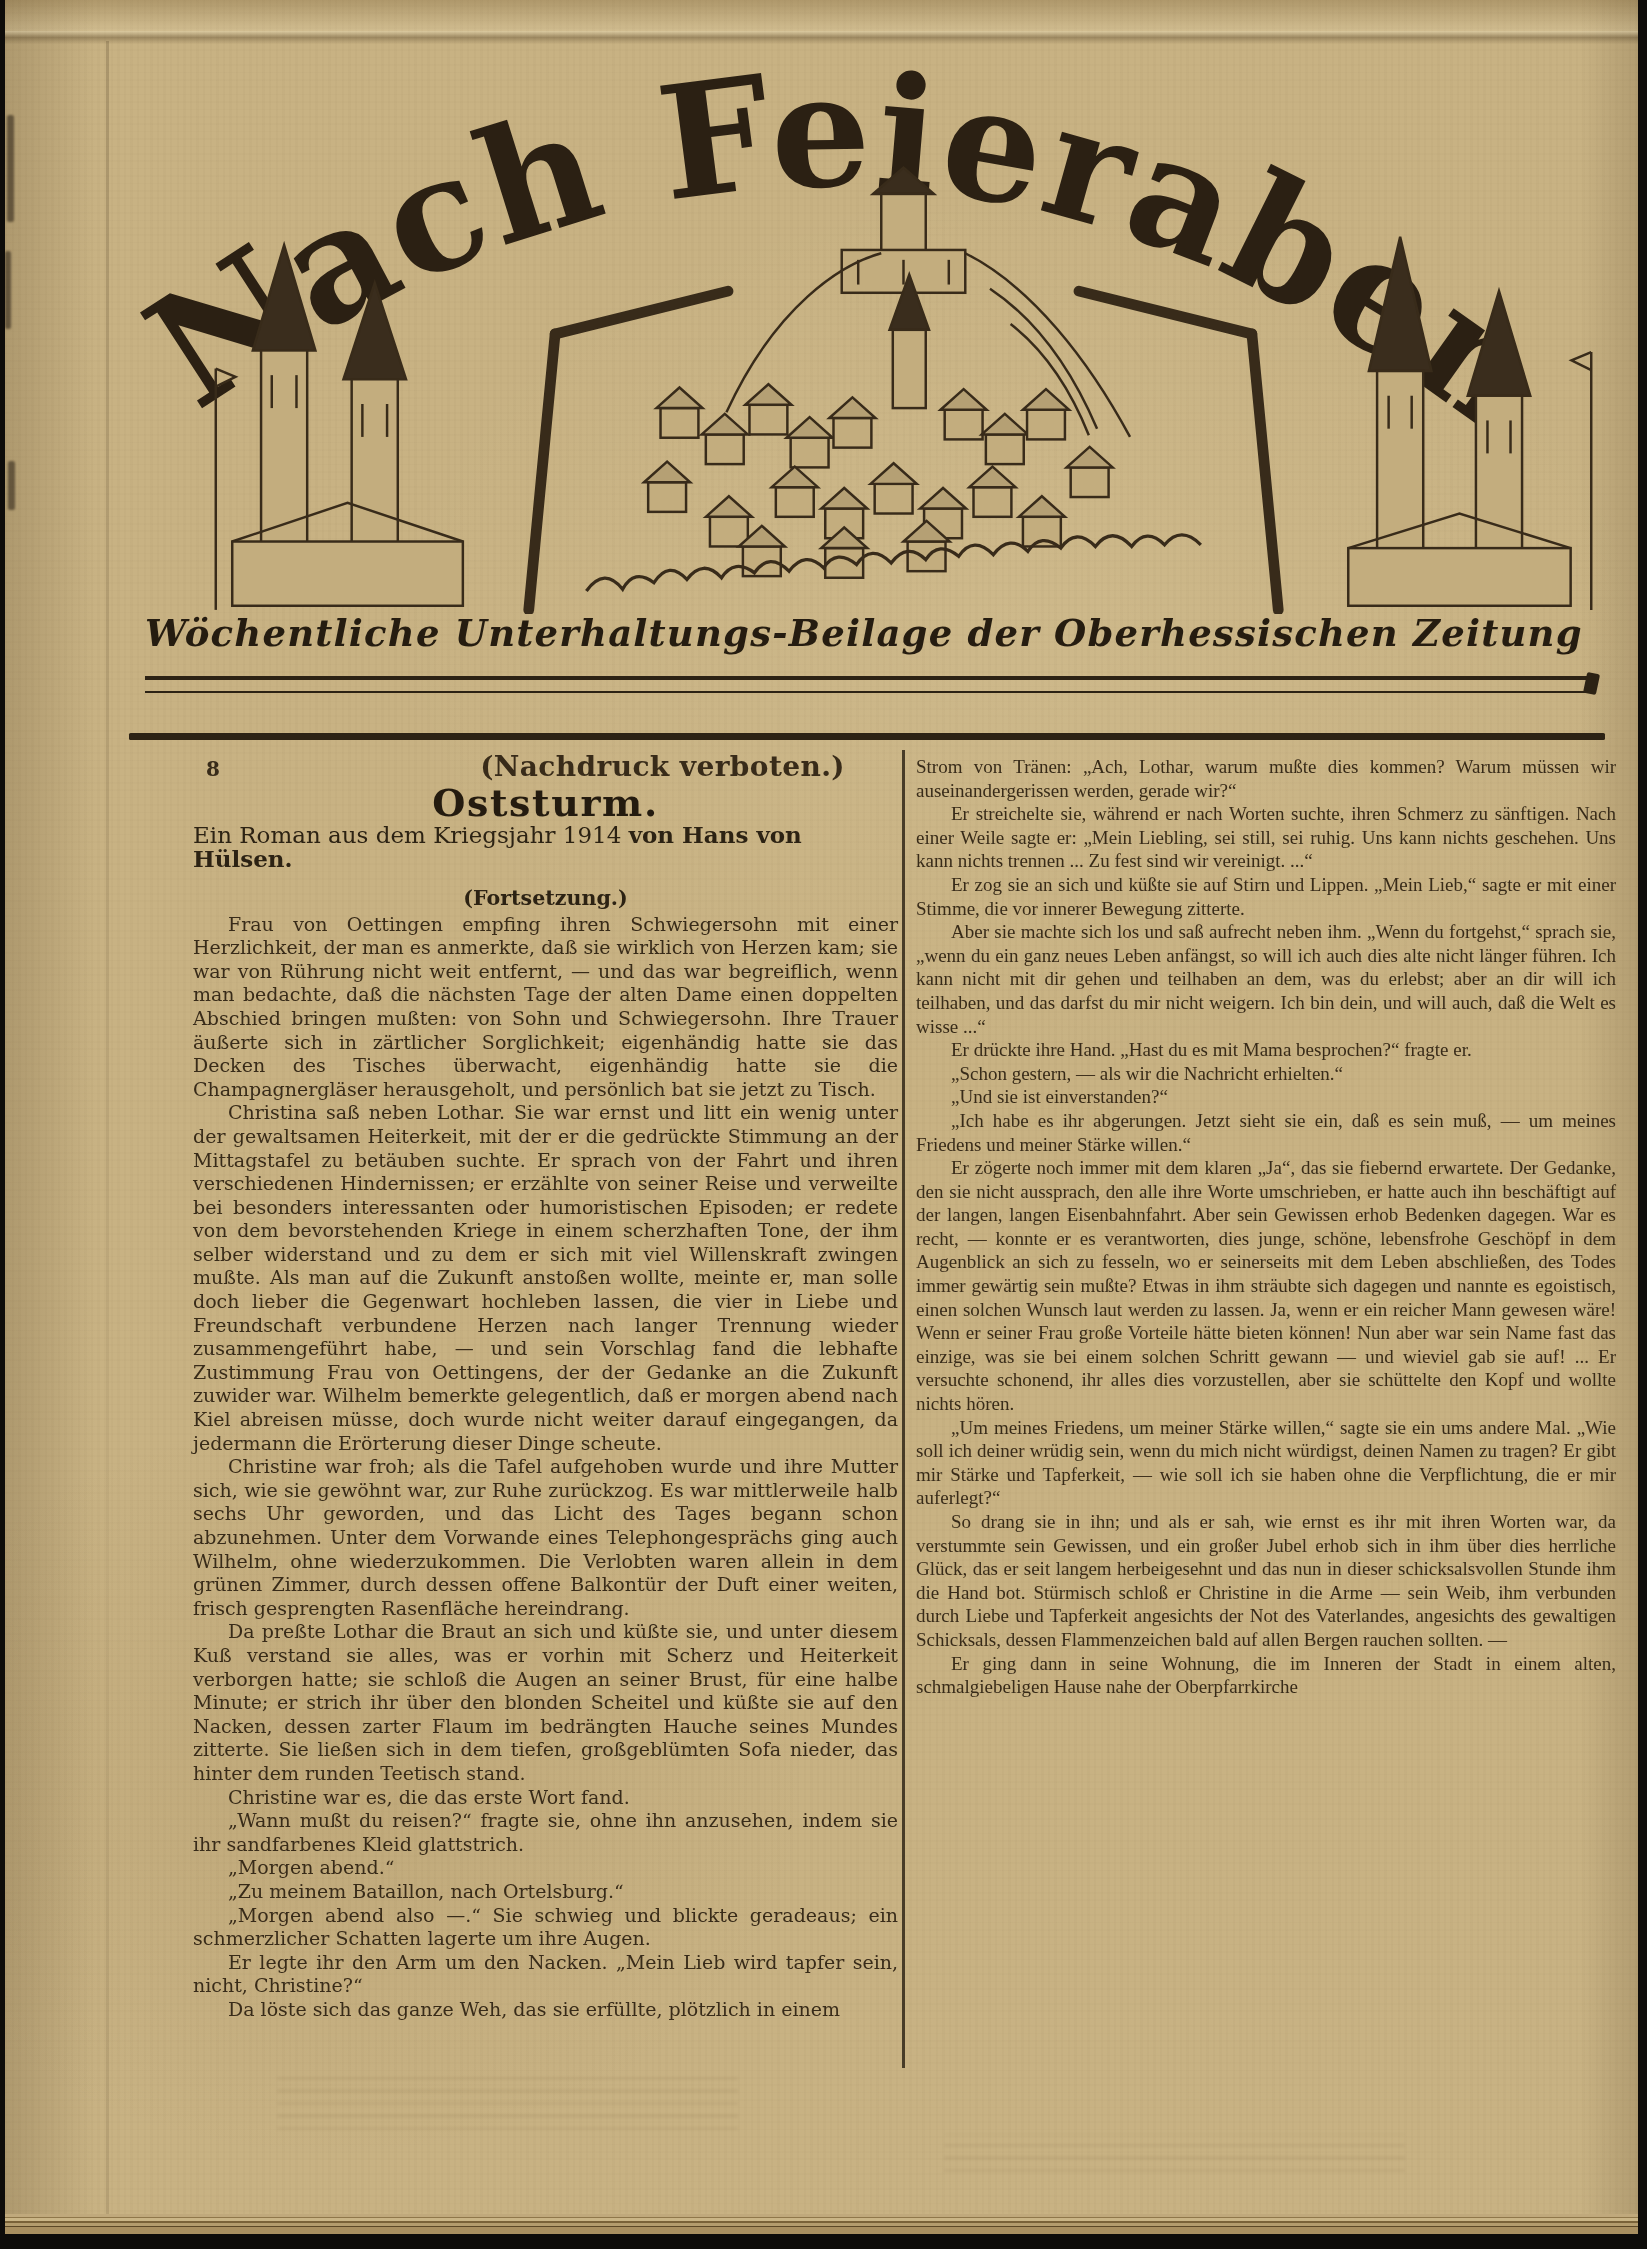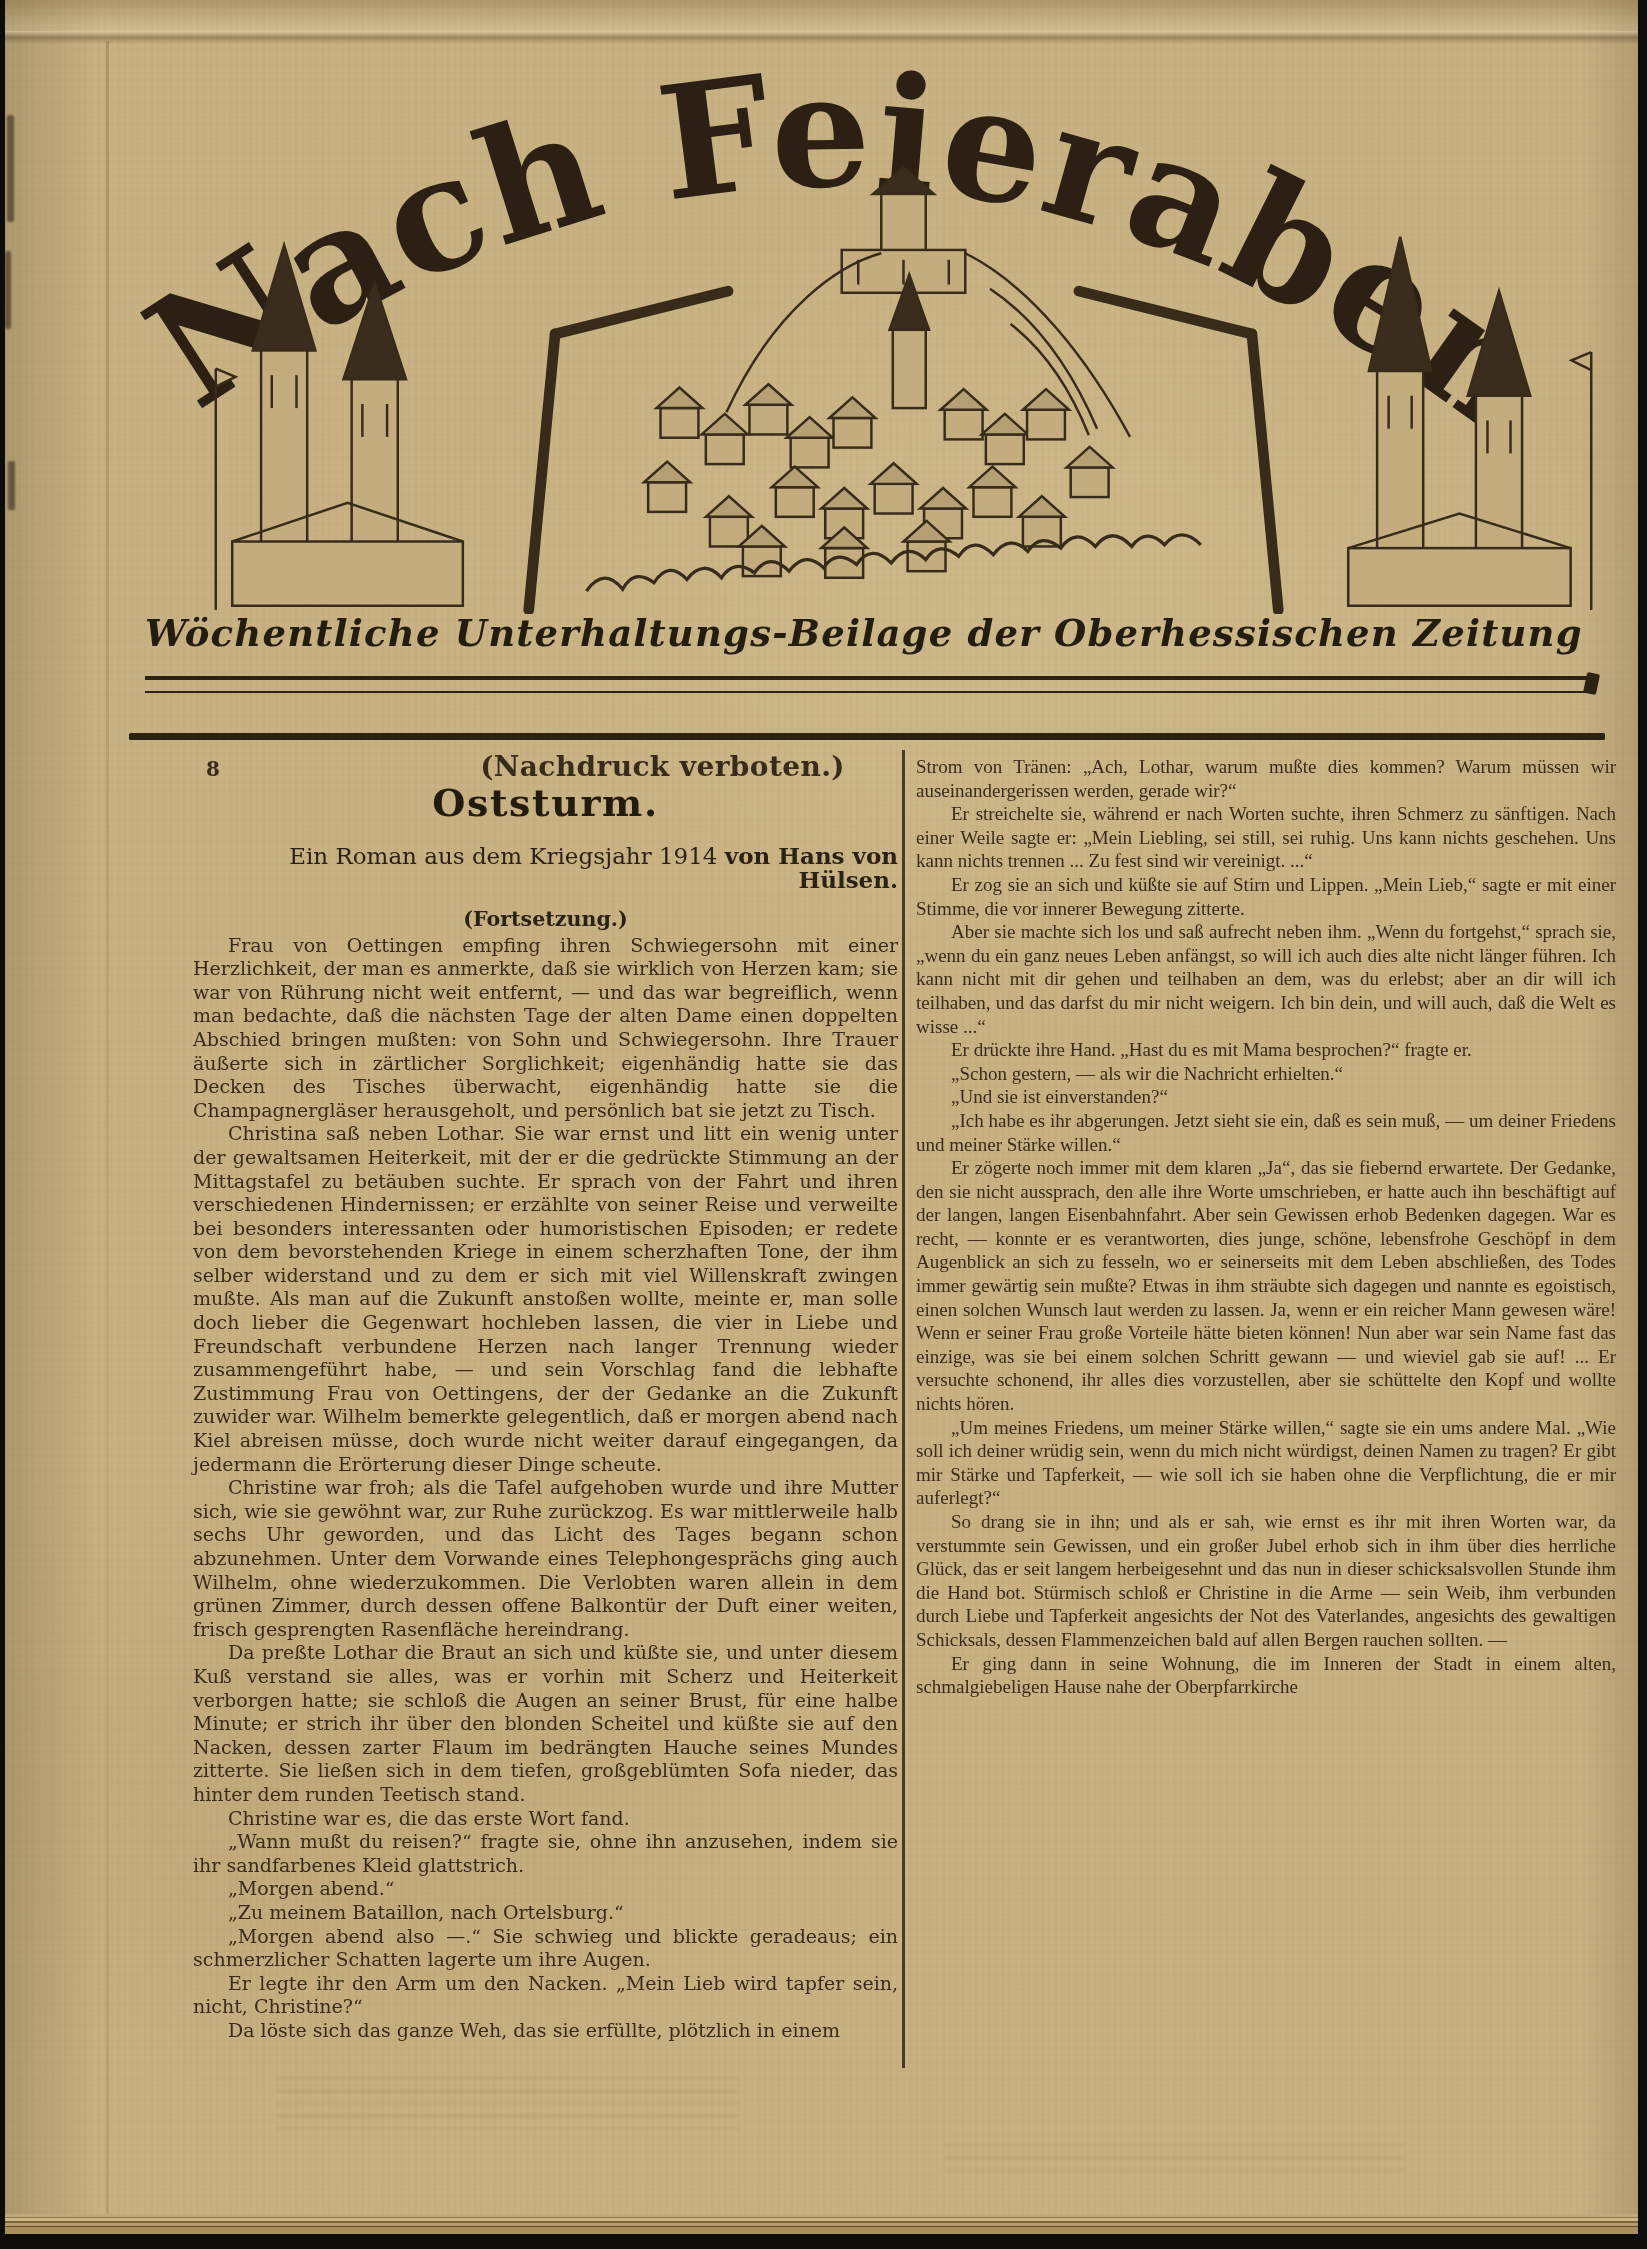--- a/index.html
+++ b/index.html
@@ -48,21 +48,21 @@
   .col{position:absolute;top:755px;width:705px;color:#382b19;
     font-size:19px;line-height:23.6px;text-align:justify;}
   .col-left{left:188px;}
   .col-right{left:911px;width:700px;font-family:Liberation Serif, serif;}
   .meta-row{display:flex;justify-content:space-between;align-items:baseline;
     padding-left:13px;margin-right:53px;height:28px;}
   .page-num{font-size:20px;font-weight:bold;}
   .notice{font-size:28px;font-weight:bold;letter-spacing:0.4px;}
   .art-title{text-align:center;font-size:38px;font-weight:bold;color:#241b0f;
     margin:8.2px 0 0 0;letter-spacing:1.6px;}
-  .art-byline{text-align:right;font-size:23px;color:#2c2213;margin-top:29px;}
+  .art-byline{text-align:left;font-size:23px;color:#2c2213;margin-top:8px;}
   .art-byline b{font-weight:bold;}
   .art-cont{text-align:center;font-size:20.6px;font-weight:bold;color:#2c2213;margin-top:15px;}
   .body-text{margin-top:2px;}
   .para{margin:0;text-indent:35px;}
   .para.noindent{text-indent:0;}
 </style>
 </head>
 <body>
 
 <div class="paper">
@@ -203,21 +203,21 @@
 
   <div class="col col-right">
     <div class="body-text" style="margin-top:0">
         <p class="para noindent">Strom von Tränen: „Ach, Lothar, warum mußte dies kommen? Warum müssen wir auseinandergerissen werden, gerade wir?“</p>
         <p class="para">Er streichelte sie, während er nach Worten suchte, ihren Schmerz zu sänftigen. Nach einer Weile sagte er: „Mein Liebling, sei still, sei ruhig. Uns kann nichts geschehen. Uns kann nichts trennen ... Zu fest sind wir vereinigt. ...“</p>
         <p class="para">Er zog sie an sich und küßte sie auf Stirn und Lippen. „Mein Lieb,“ sagte er mit einer Stimme, die vor innerer Bewegung zitterte.</p>
         <p class="para">Aber sie machte sich los und saß aufrecht neben ihm. „Wenn du fortgehst,“ sprach sie, „wenn du ein ganz neues Leben anfängst, so will ich auch dies alte nicht länger führen. Ich kann nicht mit dir gehen und teilhaben an dem, was du erlebst; aber an dir will ich teilhaben, und das darfst du mir nicht weigern. Ich bin dein, und will auch, daß die Welt es wisse ...“</p>
         <p class="para">Er drückte ihre Hand. „Hast du es mit Mama besprochen?“ fragte er.</p>
         <p class="para">„Schon gestern, — als wir die Nachricht erhielten.“</p>
         <p class="para">„Und sie ist einverstanden?“</p>
-        <p class="para">„Ich habe es ihr abgerungen. Jetzt sieht sie ein, daß es sein muß, — um deiner Friedens und meiner Stärke willen.“</p>
+        <p class="para">„Ich habe es ihr abgerungen. Jetzt sieht sie ein, daß es sein muß, — um meines Friedens und meiner Stärke willen.“</p>
         <p class="para">Er zögerte noch immer mit dem klaren „Ja“, das sie fiebernd erwartete. Der Gedanke, den sie nicht aussprach, den alle ihre Worte umschrieben, er hatte auch ihn beschäftigt auf der langen, langen Eisenbahnfahrt. Aber sein Gewissen erhob Bedenken dagegen. War es recht, — konnte er es verantworten, dies junge, schöne, lebensfrohe Geschöpf in dem Augenblick an sich zu fesseln, wo er seinerseits mit dem Leben abschließen, des Todes immer gewärtig sein mußte? Etwas in ihm sträubte sich dagegen und nannte es egoistisch, einen solchen Wunsch laut werden zu lassen. Ja, wenn er ein reicher Mann gewesen wäre! Wenn er seiner Frau große Vorteile hätte bieten können! Nun aber war sein Name fast das einzige, was sie bei einem solchen Schritt gewann — und wieviel gab sie auf! ... Er versuchte schonend, ihr alles dies vorzustellen, aber sie schüttelte den Kopf und wollte nichts hören.</p>
         <p class="para">„Um meines Friedens, um meiner Stärke willen,“ sagte sie ein ums andere Mal. „Wie soll ich deiner wrüdig sein, wenn du mich nicht würdigst, deinen Namen zu tragen? Er gibt mir Stärke und Tapferkeit, — wie soll ich sie haben ohne die Verpflichtung, die er mir auferlegt?“</p>
         <p class="para">So drang sie in ihn; und als er sah, wie ernst es ihr mit ihren Worten war, da verstummte sein Gewissen, und ein großer Jubel erhob sich in ihm über dies herrliche Glück, das er seit langem herbeigesehnt und das nun in dieser schicksalsvollen Stunde ihm die Hand bot. Stürmisch schloß er Christine in die Arme — sein Weib, ihm verbunden durch Liebe und Tapferkeit angesichts der Not des Vaterlandes, angesichts des gewaltigen Schicksals, dessen Flammenzeichen bald auf allen Bergen rauchen sollten. —</p>
         <p class="para">Er ging dann in seine Wohnung, die im Inneren der Stadt in einem alten, schmalgiebeligen Hause nahe der Oberpfarrkirche</p>
       </div>
   </div>
 
   <div class="smudge" style="left:1.6px;top:115px;width:7.4px;height:107px"></div>
   <div class="smudge" style="left:0;top:251px;width:5.8px;height:78px"></div>
   <div class="smudge" style="left:3.3px;top:461px;width:6.6px;height:49px"></div>

